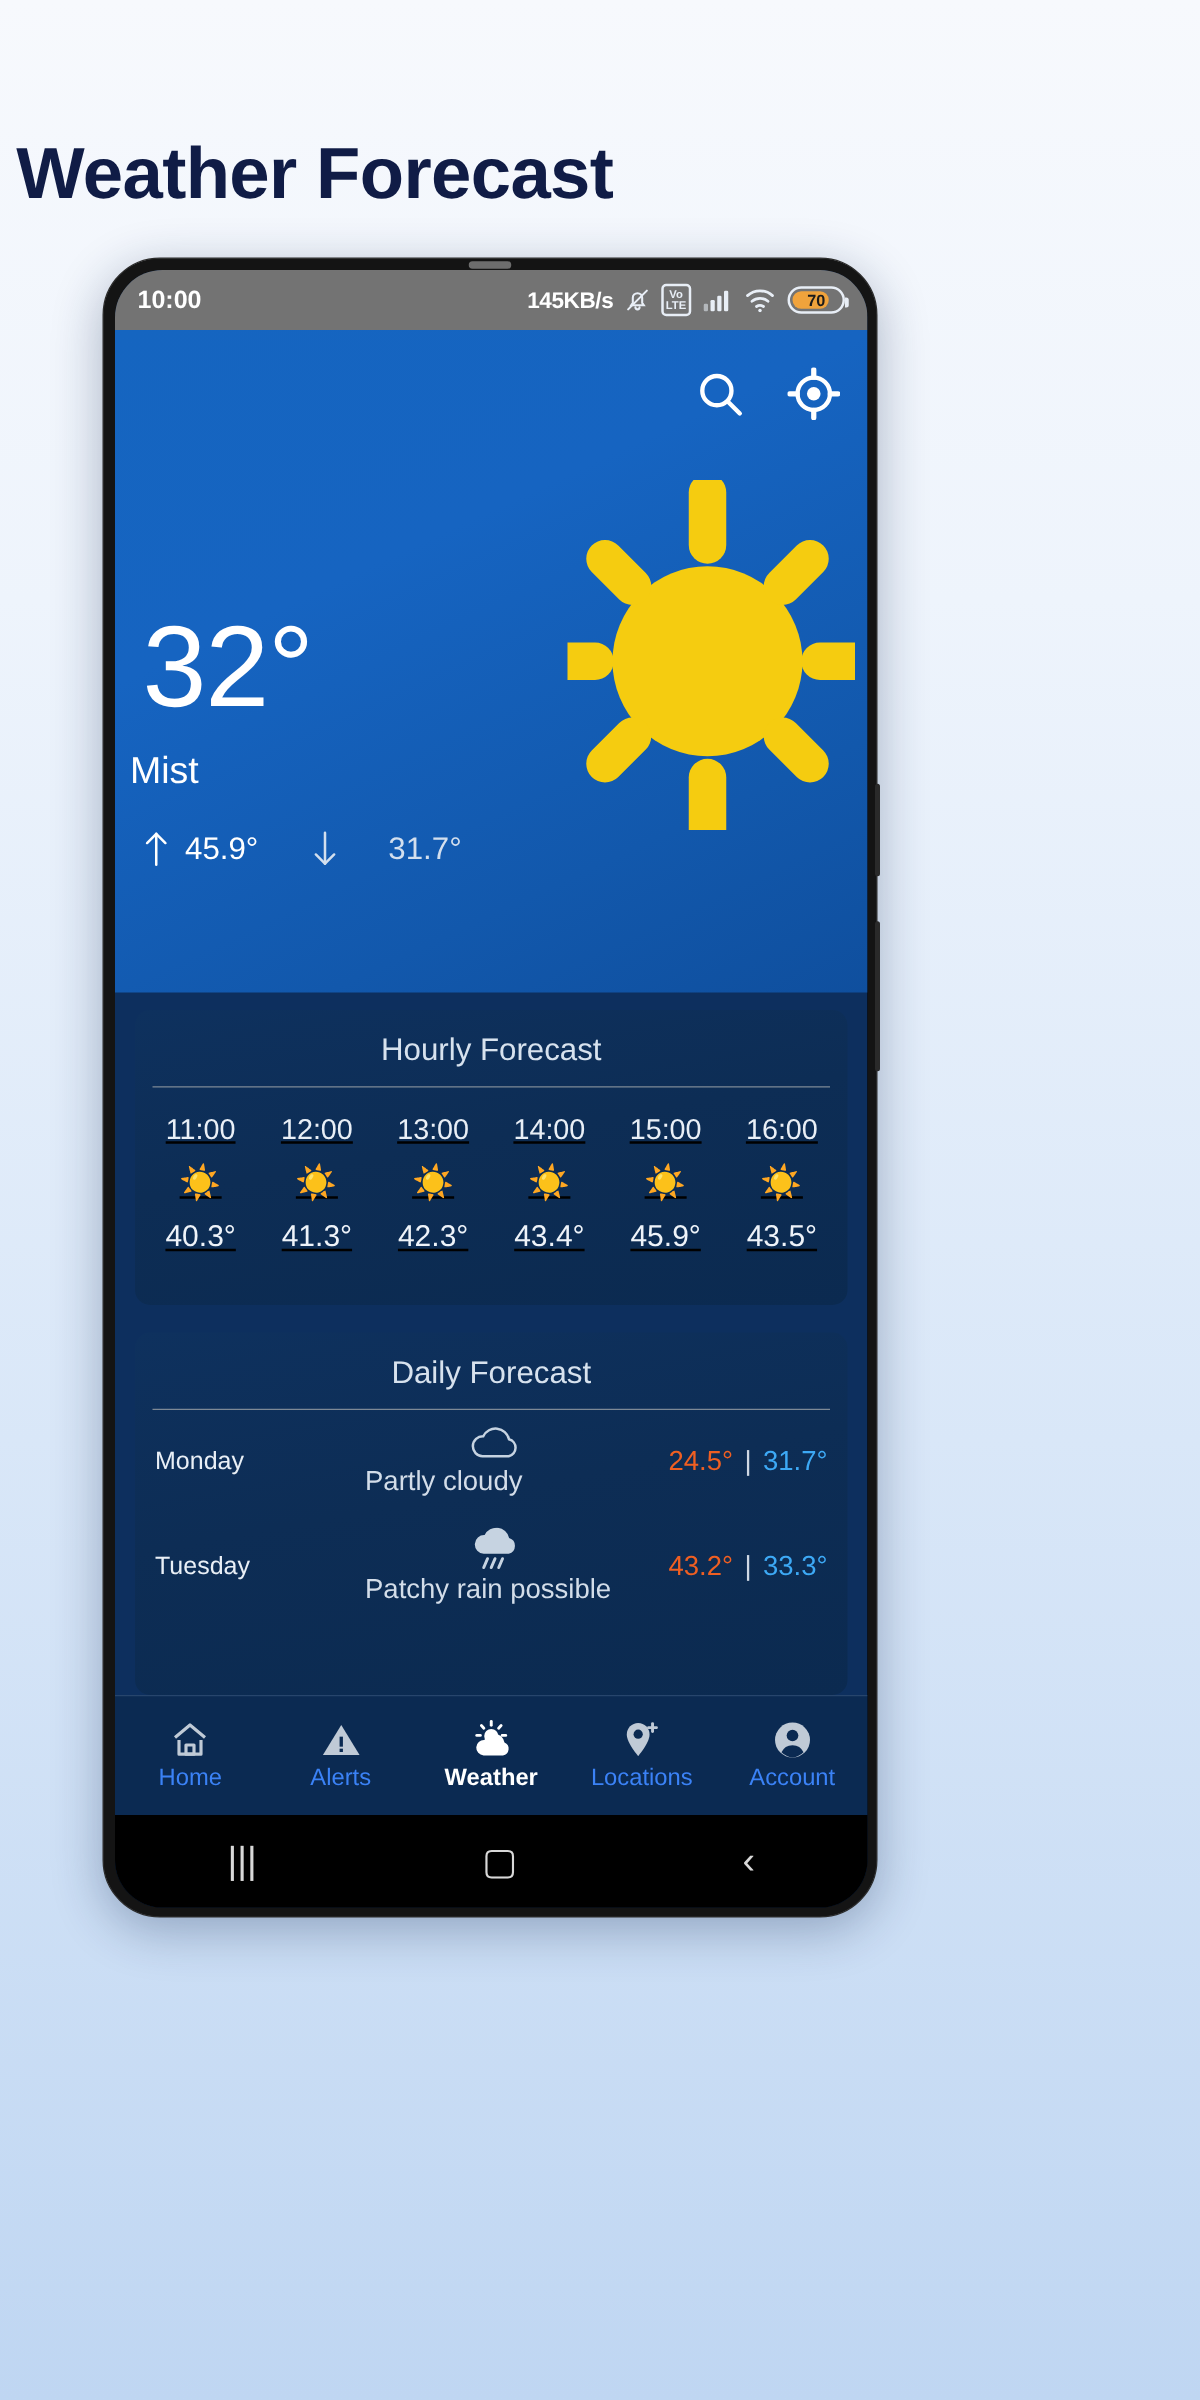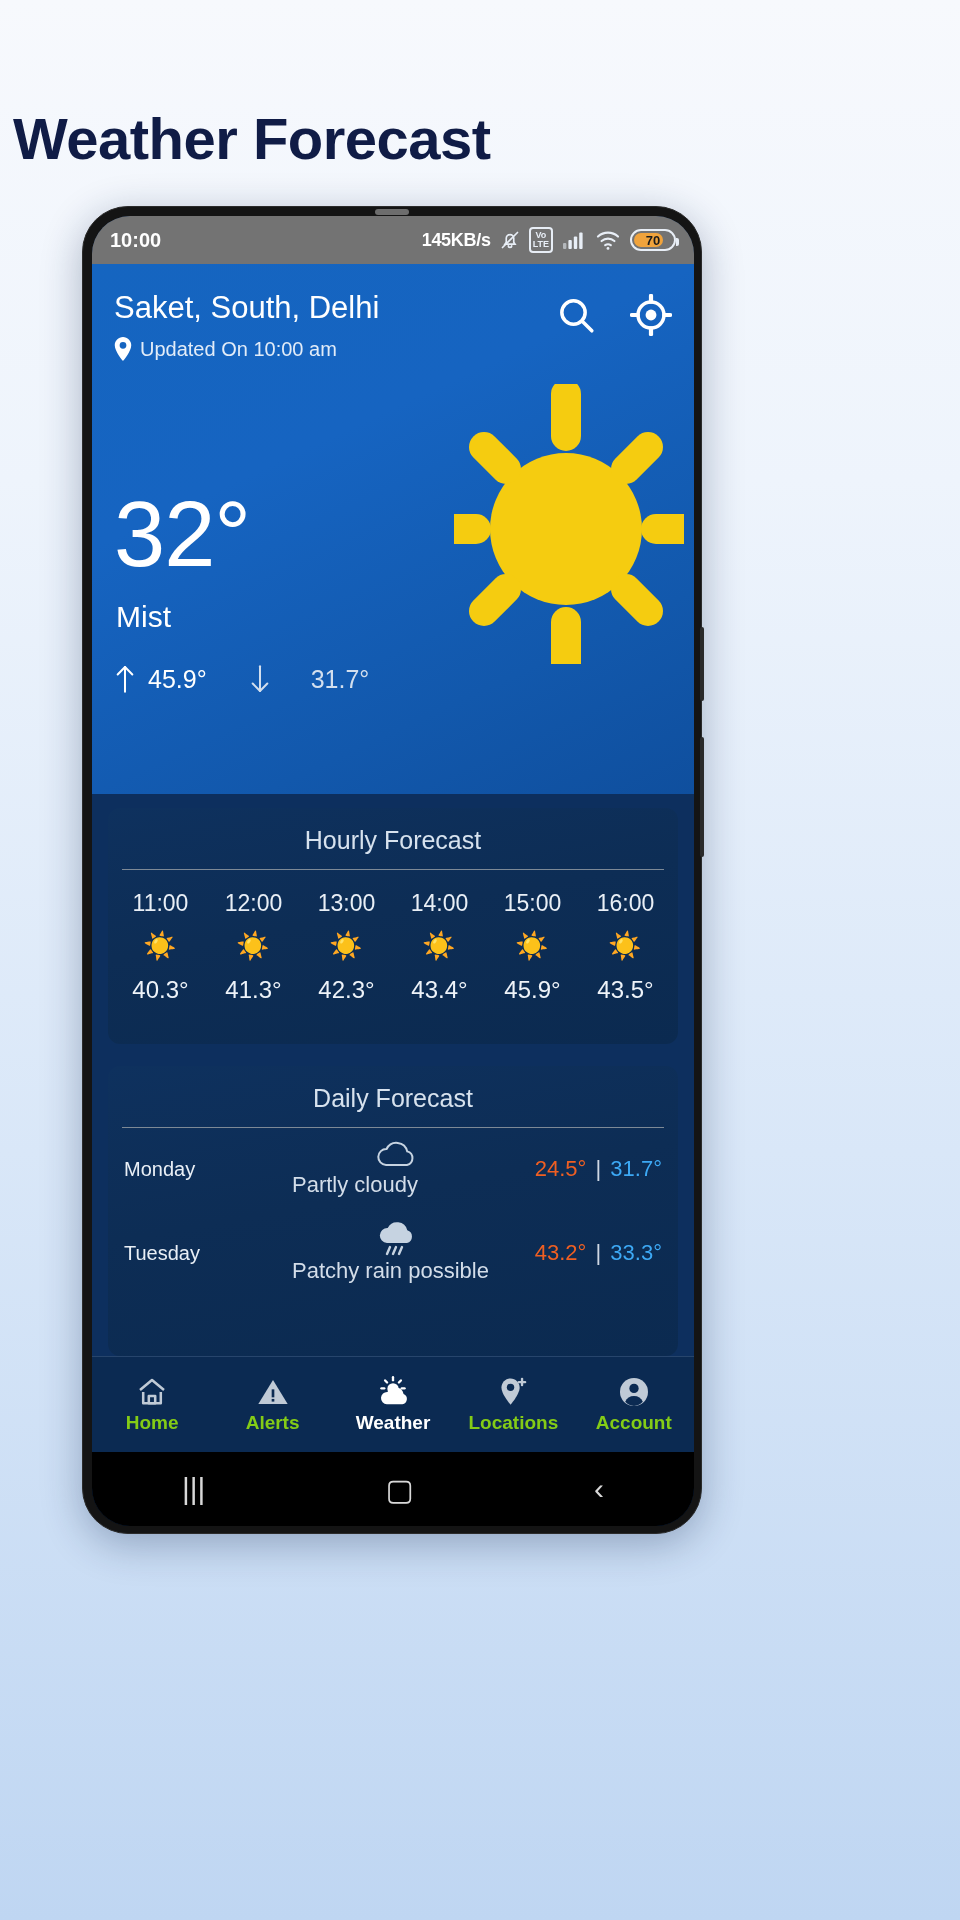--- a/index.html
+++ b/index.html
@@ -100,21 +100,21 @@
   .updated-row { display:flex; align-items:center; gap:8px; margin-top:11px; }
   .updated-text { font-size:20px; color:#e2ecf8; }
   .hero-actions { margin-left:auto; display:flex; align-items:center; gap:34px; padding-top:4px; }
 
   .big-temp {
     position:absolute; left:22px; top:224px;
     font-size:92px; color:#fff; font-weight:300; line-height:1;
     letter-spacing:-1px;
   }
   .condition {
-    position:absolute; left:24px; top:336px;
+    position:absolute; left:12px; top:336px;
     font-size:30px; color:#fff; font-weight:400;
   }
   .minmax {
     position:absolute; left:22px; top:400px;
     display:flex; align-items:center; gap:12px;
     font-size:25px; color:#fff;
   }
   .minmax .sep { width:18px; }
   .minmax .lo { color:#d3dfee;margin-left:28px; }
 
@@ -130,20 +130,21 @@
     text-align:center; color:#d7e2ee; font-size:25px;
     padding:18px 0 14px 0;
   }
   .card-rule { height:1px; background:#7d8996; margin:0 14px; }
 
   .hourly { margin-top:14px; flex:0 0 236px; }
   .hour-grid {
     display:grid; grid-template-columns:repeat(6,1fr);
     padding:20px 6px 0 6px; row-gap:16px;
     text-align:center;
+    text-decoration:underline;
   }
   .hour-time { font-size:23px; color:#e9eff6; }
   .hour-ico { font-size:27px; line-height:1; }
   .hour-temp { font-size:24px; color:#eef3f9; }
 
   .daily { margin-top:22px; flex:1 1 auto; }
   .day-row {
     display:flex; align-items:center;
     padding:12px 16px; min-height:78px;
   }
@@ -157,21 +158,21 @@
 
   
   .bottomnav {
     flex:0 0 96px;
     background:#0b2a52;
     border-top:1px solid #27456c;
     display:grid; grid-template-columns:repeat(5,1fr);
     align-items:center;
   }
   .nav-item { text-align:center; }
-  .nav-lbl { font-size:19px; color:#84cc16; margin-top:4px;font-weight:bold; }
+  .nav-lbl { font-size:19px; color:#3b82f6; margin-top:4px; }
   .nav-item.active .nav-lbl { color:#fff; font-weight:bold; }
 
   
   .sysnav {
     flex:0 0 74px; background:#000;
     display:flex; align-items:center; justify-content:space-around;
     color:#d8d8d8;
   }
   .sysnav div { font-size:30px; }
 </style>
@@ -221,31 +222,20 @@
           </span>
           <span class="battery">
             <span class="battery-fill"></span>
             <span class="battery-text">70</span>
           </span>
         </div>
       </div>
 
       <div class="hero">
         <div class="hero-top">
-          <div>
-            <div class="city">Saket, South, Delhi</div>
-            <div class="updated-row">
-              <span>
-                <svg class="icon-svg" width="18" height="24" viewBox="0 0 24 32" fill="#ffffff">
-                  <path d="M12 0C5.9 0 1 4.9 1 11c0 8.2 11 21 11 21s11-12.8 11-21C23 4.9 18.1 0 12 0zm0 15.5A4.5 4.5 0 1 1 12 6.5a4.5 4.5 0 0 1 0 9z"></path>
-                </svg>
-              </span>
-              <span class="updated-text">Updated On 10:00 am</span>
-            </div>
-          </div>
           <div class="hero-actions">
             <span>
               <svg class="icon-svg" width="40" height="40" viewBox="0 0 24 24" fill="none" stroke="#fff" stroke-width="2.1" stroke-linecap="round">
                 <circle cx="10.5" cy="10.5" r="7"></circle>
                 <line x1="15.6" y1="15.6" x2="21.5" y2="21.5"></line>
               </svg>
             </span>
             <span>
               <svg class="icon-svg" width="42" height="42" viewBox="0 0 24 24" fill="none" stroke="#fff" stroke-width="2">
                 <circle cx="12" cy="12" r="7.4"></circle>

